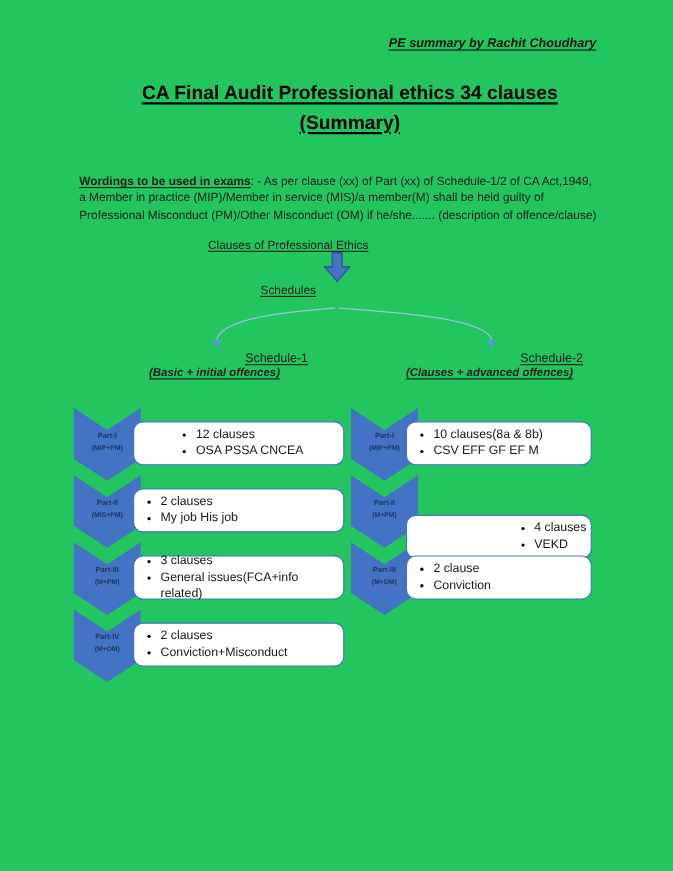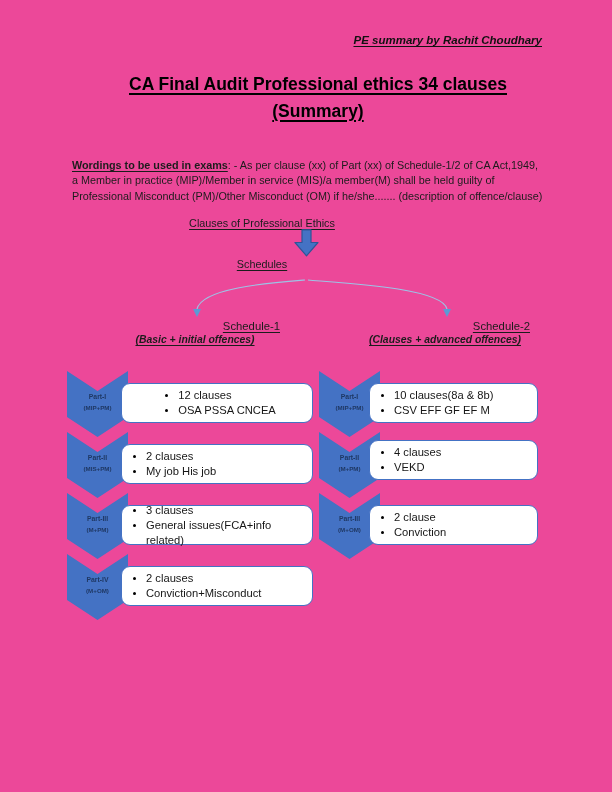--- a/index.html
+++ b/index.html
@@ -1,17 +1,17 @@
 <!DOCTYPE html>
 <html><head>
 <meta charset="utf-8">
 <style>
   html,body{margin:0;padding:0;background:#e8e8e8;}
   .page{
-    position:relative;width:612px;height:792px;margin:0 auto;background:#ec4899;
+    position:relative;width:612px;height:792px;margin:0 auto;background:#22c55e;
     font-family:"Liberation Sans",sans-serif;color:#1a1a1a;overflow:hidden;
   }
   .abs{position:absolute;}
   
   .credit{
     top:34px;right:70px;font-size:11.5px;font-weight:bold;font-style:italic;
     text-decoration:underline;text-underline-offset:2px;color:#111;
   }
   
   .title{
@@ -195,21 +195,21 @@
       <div class="tag">(M+OM)</div>
     </div>
   </div>
 
   <div class="abs cbox rbox" style="top:383px;">
     <ul>
       <li>10 clauses(8a &amp; 8b)</li>
       <li>CSV EFF GF EF M</li>
     </ul>
   </div>
-  <div class="abs cbox rbox" style="top:440px;">
+  <div class="abs cbox rbox" style="top:468px;justify-content:flex-end;">
     <ul>
       <li>4 clauses</li>
       <li>VEKD</li>
     </ul>
   </div>
   <div class="abs cbox rbox" style="top:505px;">
     <ul>
       <li>2 clause</li>
       <li>Conviction</li>
     </ul>

